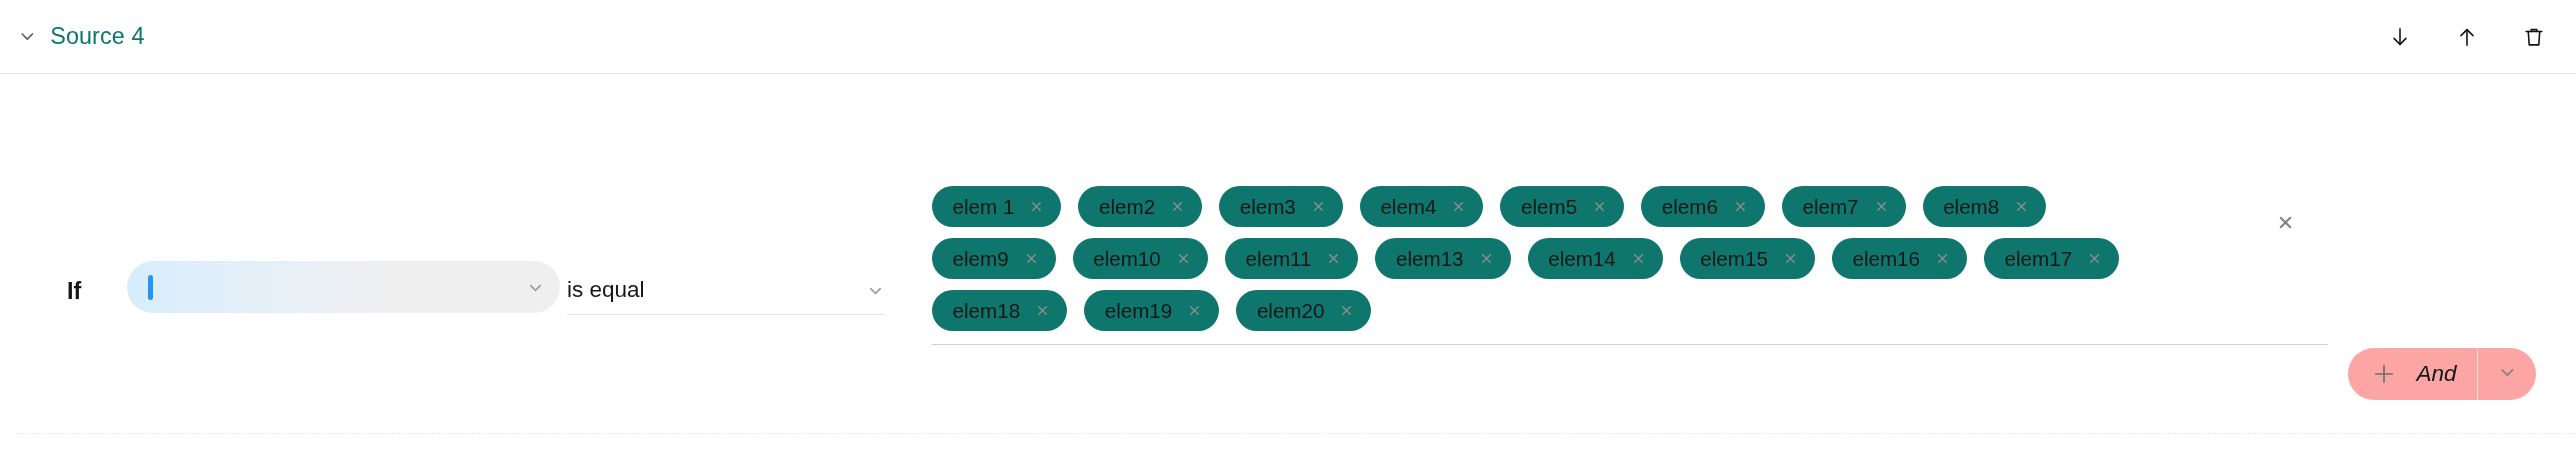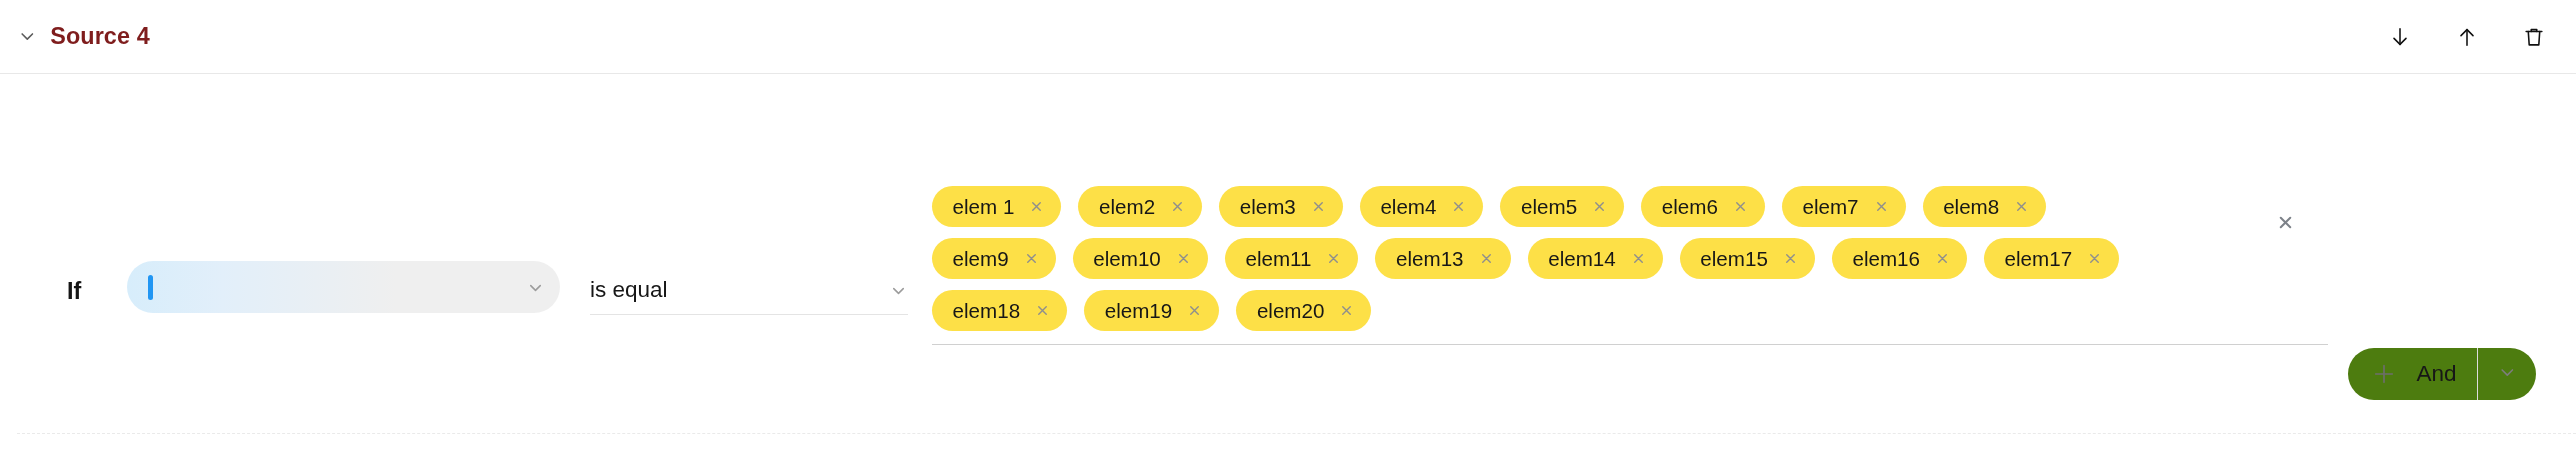--- a/index.html
+++ b/index.html
@@ -30,25 +30,24 @@
     height: 24px;
     margin-left: 15px;
     display: flex;
     align-items: center;
     justify-content: center;
     cursor: pointer;
   }
   .collapse-chevron svg { display: block; }
   .source-title {
     font-size: 23.4px;
-    color: #7f1d1d;
+    color: #0f766e;
     margin-left: 11.2px;
     letter-spacing: 0.1px;
     white-space: nowrap;
-    font-weight: bold;
   }
   .header-actions {
     position: absolute;
     right: 22.5px;
     top: 0;
     height: 74px;
     display: flex;
     align-items: center;
     gap: 28px;
   }
@@ -114,21 +113,21 @@
   }
   .field-chevron {
     margin-left: auto;
     padding-left: 19px;
     display: flex;
     align-items: center;
   }
 
   .operator-select {
     position: absolute;
-    left: 590px;
+    left: 567px;
     top: 192px;
     width: 318px;
     height: 49px;
     border-bottom: 0.9px solid #e4e4e4;
     box-sizing: border-box;
     display: flex;
     align-items: center;
     cursor: pointer;
     gap: 16px;
   }
@@ -156,21 +155,21 @@
   }
   .chips-wrap {
     display: flex;
     flex-wrap: wrap;
     gap: 11.2px 17px;
     width: 1218px;
   }
   .chip {
     height: 41px;
     border-radius: 20.6px;
-    background: #fde047;
+    background: #0f766e;
     display: inline-flex;
     align-items: center;
     padding: 0 15px 0 20.6px;
     box-sizing: border-box;
     cursor: default;
   }
   .chip-label {
     font-size: 20.6px;
     color: #171717;
     white-space: nowrap;
@@ -196,24 +195,25 @@
     cursor: pointer;
   }
 
   
   .and-button {
     position: absolute;
     left: 2348px;
     top: 274px;
     height: 52px;
     border-radius: 26px;
-    background: #4d7c0f;
-    display: flex;
-    align-items: center;
-    cursor: pointer;
+    background: #fca5a5;
+    display: flex;
+    align-items: center;
+    cursor: pointer;
+    font-style: italic;
   }
   .and-main {
     display: flex;
     align-items: center;
     padding: 0 20.6px 0 24px;
     height: 52px;
   }
   .and-plus { display: flex; align-items: center; }
   .and-label {
     font-size: 22.5px;

